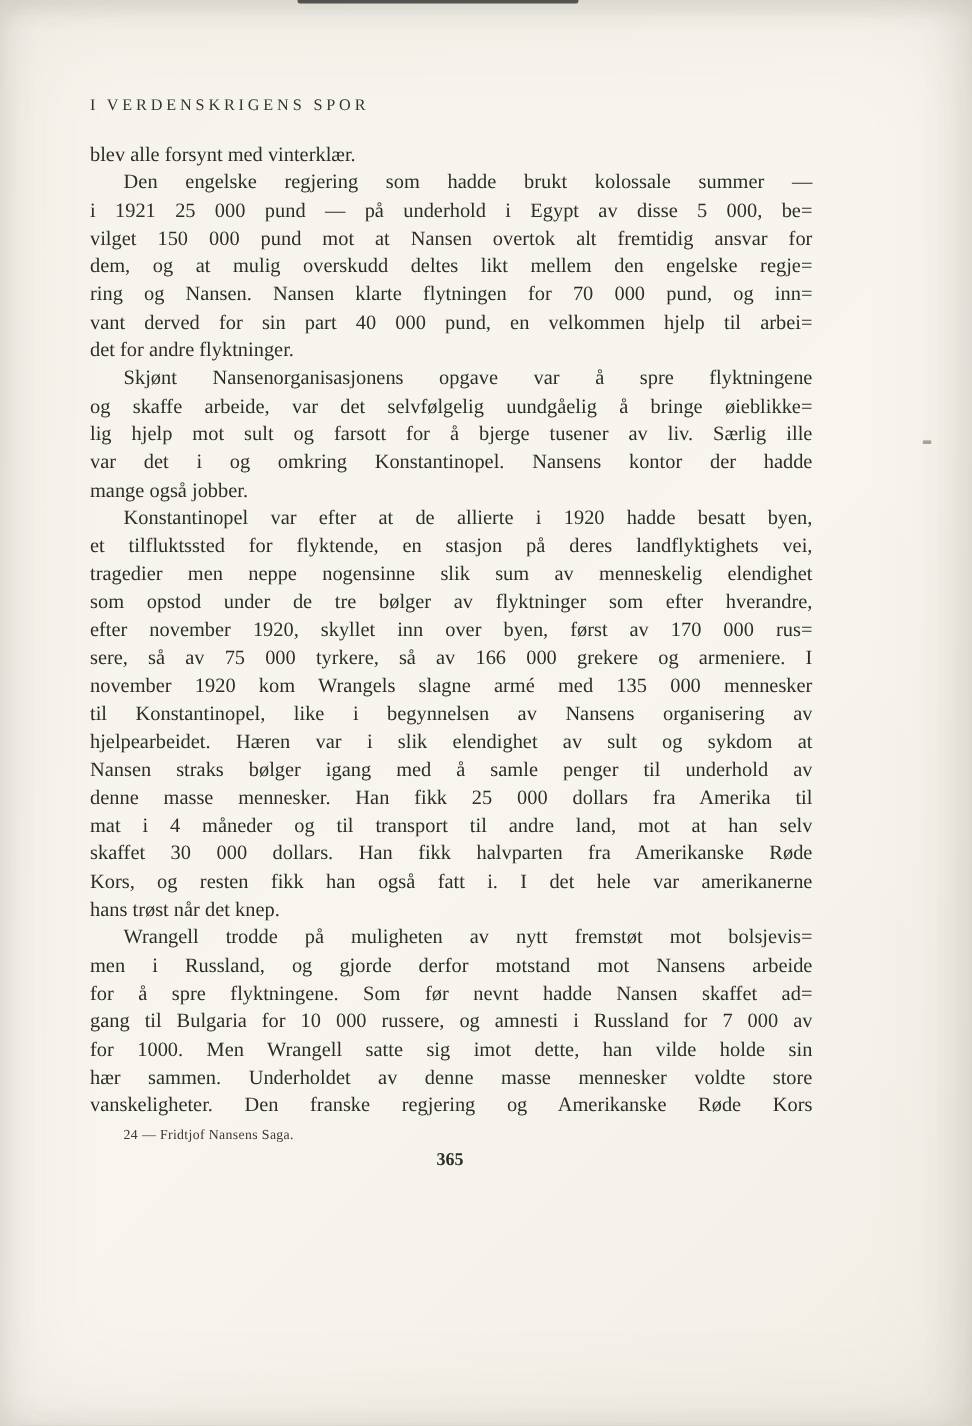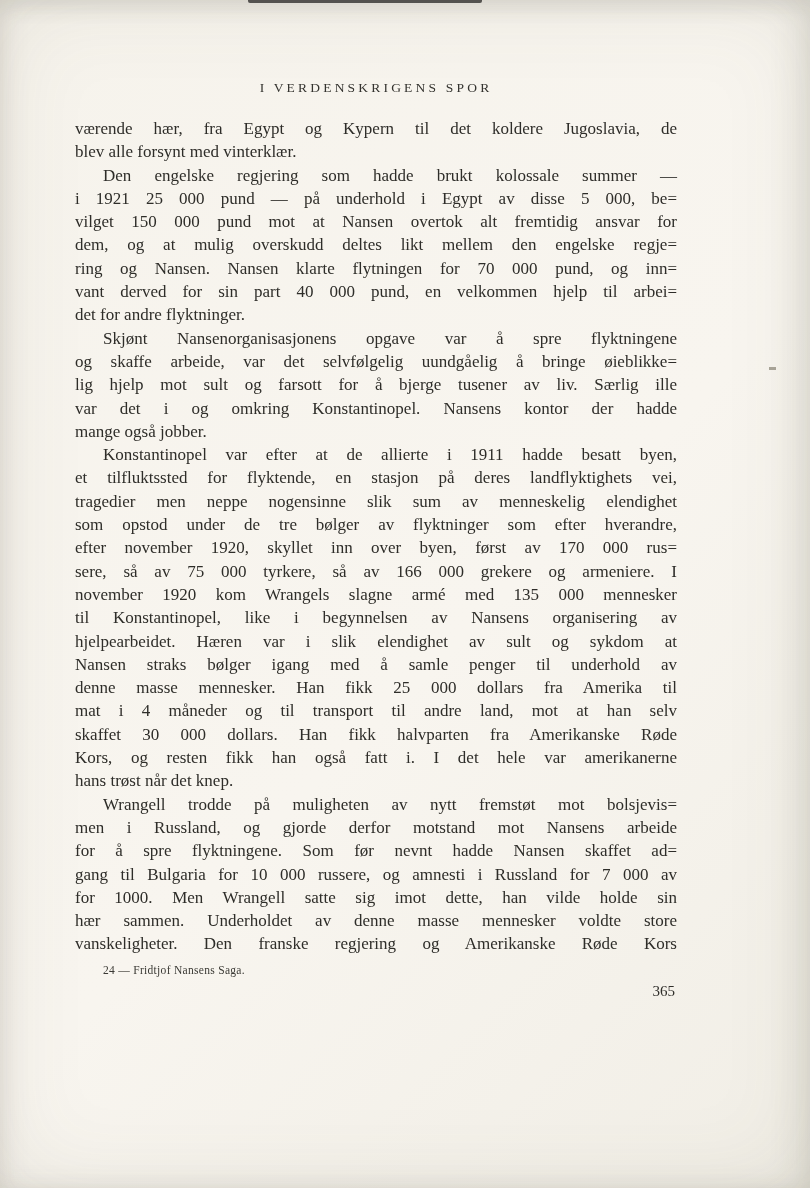--- a/index.html
+++ b/index.html
@@ -37,21 +37,20 @@
   }
 
   .content {
     position: absolute;
     left: 75px;
     top: 80px;
     width: 602px;
   }
 
   .running-header {
-    text-align: center;
     font-size: 13.5px;
     letter-spacing: 3.2px;
     color: #34332f;
     margin-bottom: 21px;
     white-space: nowrap;
   }
 
   .para { margin: 0; padding: 0; }
 
   .line {
@@ -67,39 +66,39 @@
   .footnote {
     margin-top: 8px;
     margin-left: 28px;
     font-size: 11.5px;
     letter-spacing: 0.3px;
     color: #3a3934;
   }
 
   .page-number {
     margin-top: 7px;
-    text-align: right;
+    text-align: center;
     font-size: 15px;
     padding-right: 2px;
     color: #2e2d29;
+    font-weight: bold;
   }
 </style>
 </head>
 <body>
 
 <div class="scan">
   <div class="edge-top"></div>
   <div class="edge-mark"></div>
 
   <div class="content">
 
     <div class="running-header">I VERDENSKRIGENS SPOR</div>
 
     <div class="para">
-      <div class="line">værende hær, fra Egypt og Kypern til det koldere Jugoslavia, de</div>
       <div class="line last">blev alle forsynt med vinterklær.</div>
     </div>
 
     <div class="para">
       <div class="line indent">Den engelske regjering som hadde brukt kolossale summer —</div>
       <div class="line">i 1921 25&nbsp;000 pund — på underhold i Egypt av disse 5&nbsp;000, be=</div>
       <div class="line">vilget 150&nbsp;000 pund mot at Nansen overtok alt fremtidig ansvar for</div>
       <div class="line">dem, og at mulig overskudd deltes likt mellem den engelske regje=</div>
       <div class="line">ring og Nansen.  Nansen klarte flytningen for 70&nbsp;000 pund, og inn=</div>
       <div class="line">vant derved for sin part 40&nbsp;000 pund, en velkommen hjelp til arbei=</div>
@@ -108,21 +107,21 @@
 
     <div class="para">
       <div class="line indent">Skjønt Nansenorganisasjonens opgave var å spre flyktningene</div>
       <div class="line">og skaffe arbeide, var det selvfølgelig uundgåelig å bringe øieblikke=</div>
       <div class="line">lig hjelp mot sult og farsott for å bjerge tusener av liv.  Særlig ille</div>
       <div class="line">var det i og omkring Konstantinopel.  Nansens kontor der hadde</div>
       <div class="line last">mange også jobber.</div>
     </div>
 
     <div class="para">
-      <div class="line indent">Konstantinopel var efter at de allierte i 1911 hadde besatt byen,</div>
+      <div class="line indent">Konstantinopel var efter at de allierte i 1920 hadde besatt byen,</div>
       <div class="line">et tilfluktssted for flyktende, en stasjon på deres landflyktighets vei,</div>
       <div class="line">tragedier men neppe nogensinne slik sum av menneskelig elendighet</div>
       <div class="line">som opstod under de tre bølger av flyktninger som efter hverandre,</div>
       <div class="line">efter november 1920, skyllet inn over byen, først av 170&nbsp;000 rus=</div>
       <div class="line">sere, så av 75&nbsp;000 tyrkere, så av 166&nbsp;000 grekere og armeniere.  I</div>
       <div class="line">november 1920 kom Wrangels slagne armé med 135&nbsp;000 mennesker</div>
       <div class="line">til Konstantinopel, like i begynnelsen av Nansens organisering av</div>
       <div class="line">hjelpearbeidet.  Hæren var i slik elendighet av sult og sykdom at</div>
       <div class="line">Nansen straks bølger igang med å samle penger til underhold av</div>
       <div class="line">denne masse mennesker.  Han fikk 25&nbsp;000 dollars fra Amerika til</div>

